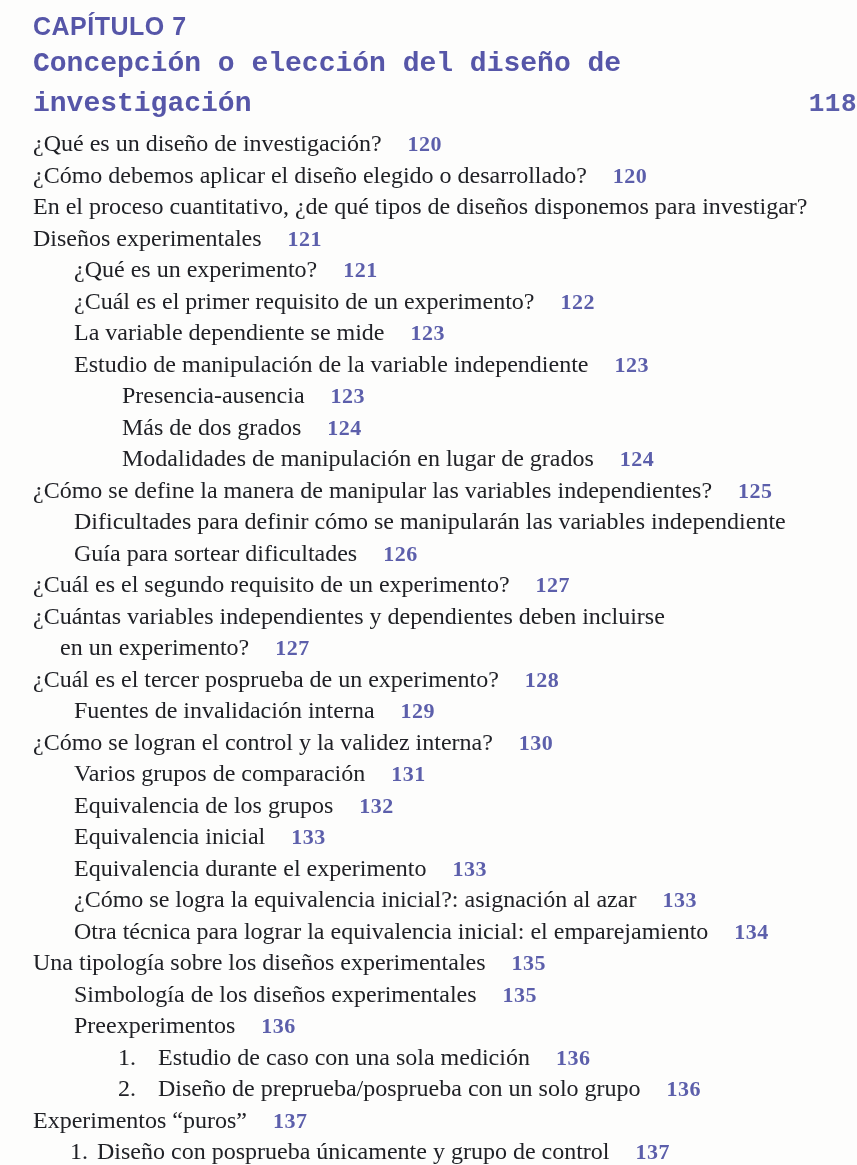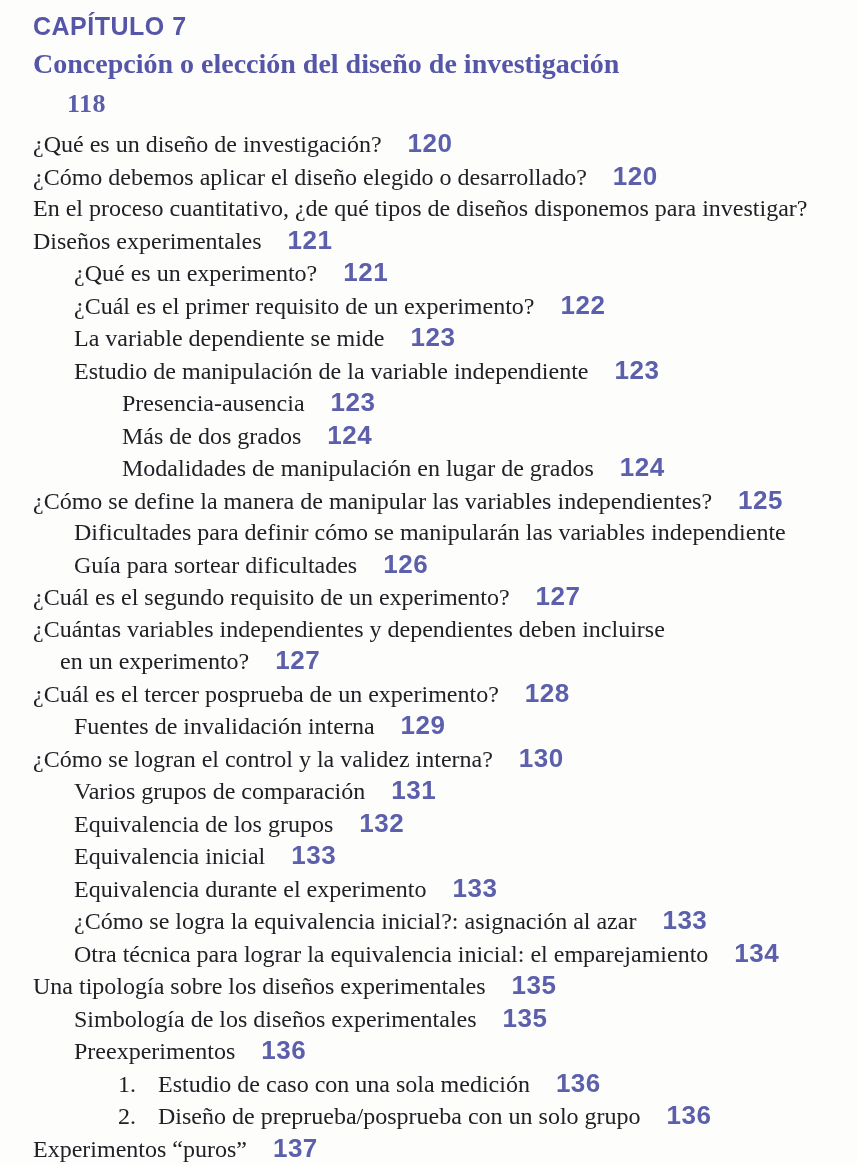--- a/index.html
+++ b/index.html
@@ -15,27 +15,26 @@
   .chapter-label {
     font-family: "Liberation Sans", sans-serif;
     font-weight: bold;
     font-size: 25px;
     line-height: 36px;
     letter-spacing: 0.5px;
     color: #5656a8;
   }
   .chapter-title-row {
     display: flex;
-    align-items: flex-start;
-    font-family: Liberation Serif, serif;
+    align-items: flex-end;
+    font-family: Liberation Mono, monospace;
     font-weight: bold;
     font-size: 28px;
     line-height: 40px;
     color: #5656a8;
-    flex-direction: column;
   }
   .chapter-page {
     font-size: 26px;
     margin-left: 34px;
     color: #5b5eab;
     letter-spacing: 0.5px;
   }
 
   .toc { margin-top: 4px; }
   .toc-row {
@@ -49,23 +48,23 @@
   .lvl2 { padding-left: 89px; }
   .lvl3 { padding-left: 85px; }   
   .lvl4 { padding-left: 37px; }   
   .wrap { padding-left: 27px; }   
 
   .num { display: inline-block; }
   .lvl3 .num { width: 40px; }
   .lvl4 .num { width: 27px; }
 
   .pg {
-    font-family: Liberation Sans, sans-serif;
+    font-family: Liberation Serif, serif;
     font-weight: bold;
-    font-size: 26px;
+    font-size: 22px;
     color: #5c5fab;
     margin-left: 26px;
     letter-spacing: 0.5px;
   }
 </style>
 </head>
 <body>
 
 <div class="page">
   <div class="chapter-header">

